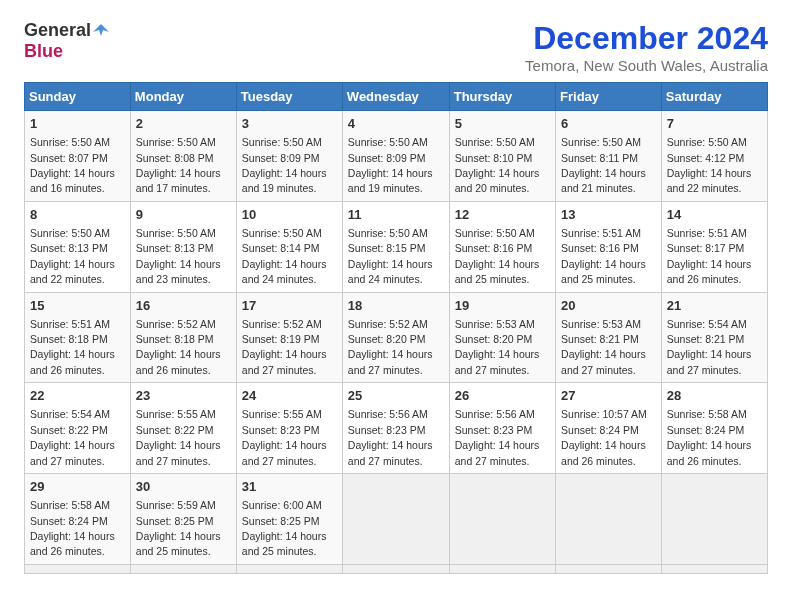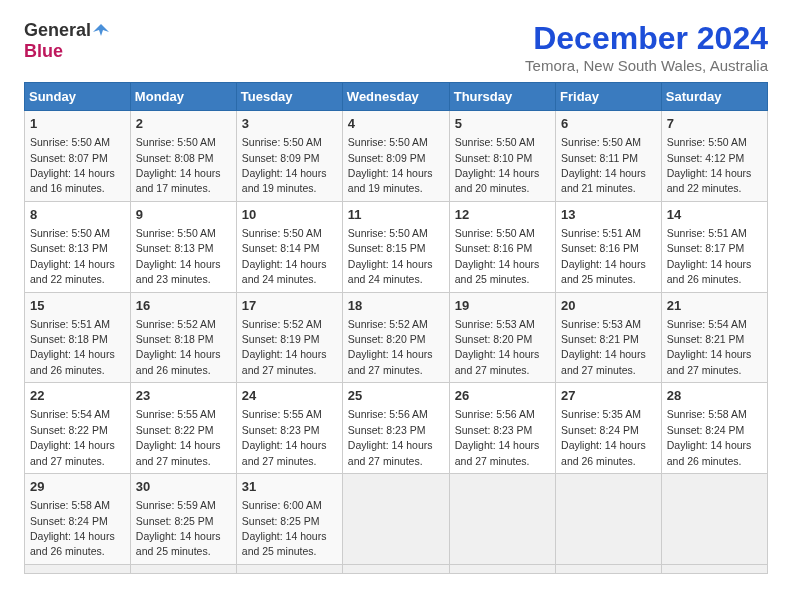--- a/index.html
+++ b/index.html
@@ -275,21 +275,21 @@
         <span class="day-info">Daylight: 14 hours and 27 minutes.</span>
       </td>
         <td>
         <span class="day-num">26</span>
         <span class="day-info">Sunrise: 5:56 AM</span><br>
         <span class="day-info">Sunset: 8:23 PM</span><br>
         <span class="day-info">Daylight: 14 hours and 27 minutes.</span>
       </td>
         <td>
         <span class="day-num">27</span>
-        <span class="day-info">Sunrise: 5:35 AM</span><br>
+        <span class="day-info">Sunrise: 10:57 AM</span><br>
         <span class="day-info">Sunset: 8:24 PM</span><br>
         <span class="day-info">Daylight: 14 hours and 26 minutes.</span>
       </td>
         <td>
         <span class="day-num">28</span>
         <span class="day-info">Sunrise: 5:58 AM</span><br>
         <span class="day-info">Sunset: 8:24 PM</span><br>
         <span class="day-info">Daylight: 14 hours and 26 minutes.</span>
       </td>
       </tr>

